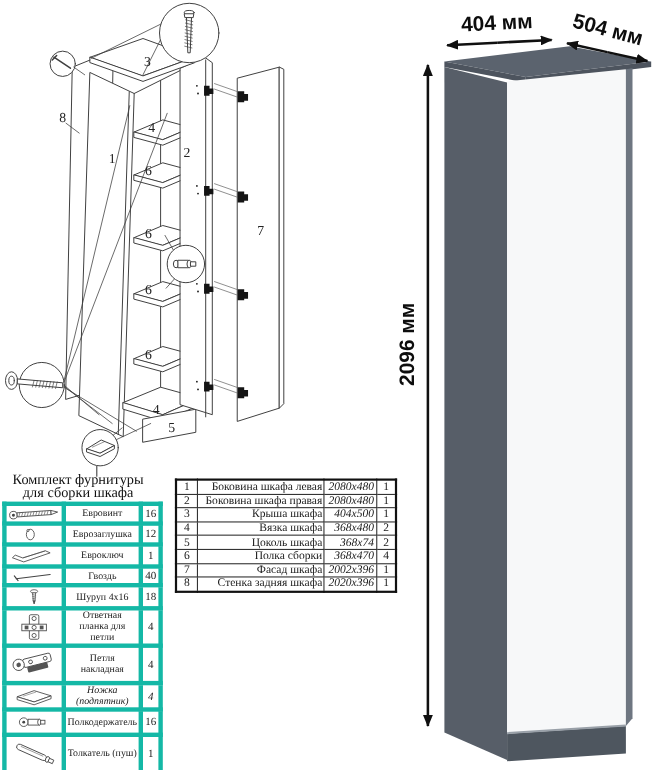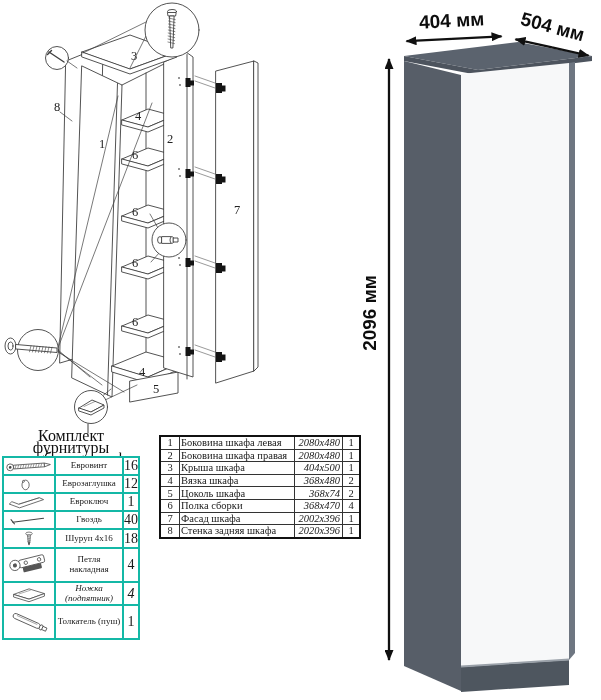--- a/index.html
+++ b/index.html
@@ -3,32 +3,32 @@
 <meta charset="utf-8">
 <style>
   html,body{margin:0;padding:0;}
   body{width:601px;height:700px;position:relative;background:#ffffff;overflow:hidden;
        font-family:"Liberation Serif",serif;color:#1a1a1a;}
   #scene{position:absolute;left:0;top:0;width:601px;height:700px;}
   .dim{font-family:"Liberation Sans",sans-serif;font-weight:bold;font-size:19px;fill:#0d0d0d;text-anchor:middle;}
   .plabel{font-family:"Liberation Serif",serif;font-size:12.5px;fill:#222;text-anchor:middle;}
 
   .hw-title{position:absolute;left:0;top:430px;width:142px;text-align:center;
-            font-size:16px;line-height:11.5px;color:#111;}
+            font-size:13px;line-height:11.5px;color:#111;}
   table{border-collapse:collapse;table-layout:fixed;background:#fff;}
   .hw-table{position:absolute;left:2px;top:456px;width:132px;border:1.5px solid #222;}
-  .hw-table td{border:2px solid #14b8a6;padding:0;overflow:hidden;}
+  .hw-table td{border:4px solid #14b8a6;padding:0;overflow:hidden;}
   .hw-table .icon-cell{width:50px;text-align:center;vertical-align:middle;}
   .hw-table .name-cell{width:64px;font-size:9px;line-height:1.1;text-align:center;vertical-align:middle;padding:0 1px;}
-  .hw-table .qty-cell{width:14px;font-size:14px;text-align:center;vertical-align:middle;}
+  .hw-table .qty-cell{width:14px;font-size:10px;text-align:center;vertical-align:middle;}
 
   .parts-table{position:absolute;left:159px;top:435px;width:195px;border:2px solid #111;}
   .parts-table td{border:1px solid #333;font-size:10.5px;height:11.6px;padding:0 1px;vertical-align:middle;}
   .parts-table .c-num{width:16px;text-align:center;}
-  .parts-table .c-name{width:112px;text-align:left;white-space:nowrap;overflow:hidden;}
+  .parts-table .c-name{width:112px;text-align:right;white-space:nowrap;overflow:hidden;}
   .parts-table .c-size{width:44px;text-align:right;padding-right:2px;font-style:italic;}
   .parts-table .c-qty{width:14px;text-align:center;}
   .hwicon{display:block;margin:0 auto;}
 </style>
 </head>
 <body>
 
 <svg id="scene" viewBox="0 0 601 700" xmlns="http://www.w3.org/2000/svg">
   <defs>
     <marker id="ah" markerUnits="userSpaceOnUse" markerWidth="12" markerHeight="9" refX="10" refY="4.5" orient="auto">
@@ -329,20 +329,37 @@
             <line x1="25.9" y1="10" x2="30" y2="11"></line>
                 <line x1="26" y1="12" x2="29.9" y2="12.8"></line>
           </g>
           <polygon points="27.2,13.5 28.8,13.5 28,16.2" fill="#444"></polygon>
         </g>
       </svg>
     </td>
     <td class="name-cell">Шуруп 4x16</td>
     <td class="qty-cell">18</td>
   </tr>
+  <tr style="height:33px;">
+    <td class="icon-cell">
+      <svg class="hwicon" width="48" height="30" viewBox="0 0 56 30">
+        <g stroke="#444" fill="#fff" stroke-width="0.9">
+          <rect x="23" y="2" width="10" height="26" rx="1.5"></rect>
+          <circle cx="28" cy="6" r="2.2"></circle>
+          <circle cx="28" cy="24" r="2.2"></circle>
+          <rect x="15" y="12" width="26" height="7"></rect>
+          <rect x="18" y="13.5" width="4" height="4" fill="#555" stroke="none"></rect>
+          <rect x="34" y="13.5" width="4" height="4" fill="#555" stroke="none"></rect>
+          <circle cx="28" cy="15.5" r="2.2"></circle>
+        </g>
+      </svg>
+    </td>
+    <td class="name-cell">Ответная планка для петли</td>
+    <td class="qty-cell">4</td>
+  </tr>
   <tr style="height:34px;">
     <td class="icon-cell">
       <svg class="hwicon" width="48" height="30" viewBox="0 0 56 30">
         <g transform="rotate(-14 28 15)" stroke="#444" fill="#fff" stroke-width="0.9">
           <rect x="17" y="7" width="30" height="9" rx="2"></rect>
           <circle cx="25" cy="11.5" r="2"></circle>
           <circle cx="41" cy="11.5" r="2"></circle>
           <circle cx="12" cy="11.5" r="6"></circle>
           <circle cx="12" cy="11.5" r="2.4" fill="#555" stroke="none"></circle>
           <rect x="20" y="16" width="22" height="6" fill="#555" stroke="none" rx="1"></rect>
@@ -358,20 +375,35 @@
         <g stroke="#444" fill="#fff" stroke-width="0.9" stroke-linejoin="round">
           <polygon points="10,10.5 28,4 46,9.5 28,16"></polygon>
           <polygon points="10,10.5 28,16 46,9.5 46,12.5 28,19 10,13.5"></polygon>
           <line x1="16" y1="10" x2="30" y2="5.5" stroke-width="0.5"></line>
         </g>
       </svg>
     </td>
     <td class="name-cell">Ножка (подпятник)</td>
     <td class="qty-cell">4</td>
   </tr>
+  <tr style="height:23px;">
+    <td class="icon-cell">
+      <svg class="hwicon" width="48" height="15" viewBox="0 0 56 15">
+        <g stroke="#444" fill="#fff" stroke-width="0.9">
+          <circle cx="17" cy="7.5" r="4.6"></circle>
+          <circle cx="17" cy="7.5" r="1.5" fill="#444" stroke="none"></circle>
+          <rect x="21.6" y="4.4" width="12" height="6.2"></rect>
+          <ellipse cx="33.6" cy="7.5" rx="1.8" ry="3.1"></ellipse>
+          <rect x="35" y="5.5" width="4.5" height="4"></rect>
+        </g>
+      </svg>
+    </td>
+    <td class="name-cell">Полкодержатель</td>
+    <td class="qty-cell">16</td>
+  </tr>
   <tr style="height:34px;">
     <td class="icon-cell">
       <svg class="hwicon" width="48" height="26" viewBox="0 0 56 26">
         <g transform="rotate(24 28 13)" stroke="#444" fill="#fff" stroke-width="0.9">
           <rect x="8" y="10" width="34" height="6" rx="3"></rect>
           <line x1="12" y1="11.8" x2="38" y2="11.8" stroke-width="0.5"></line>
           <ellipse cx="43.5" cy="13" rx="2" ry="3.2"></ellipse>
           <rect x="45" y="11" width="5" height="4"></rect>
         </g>
       </svg>

